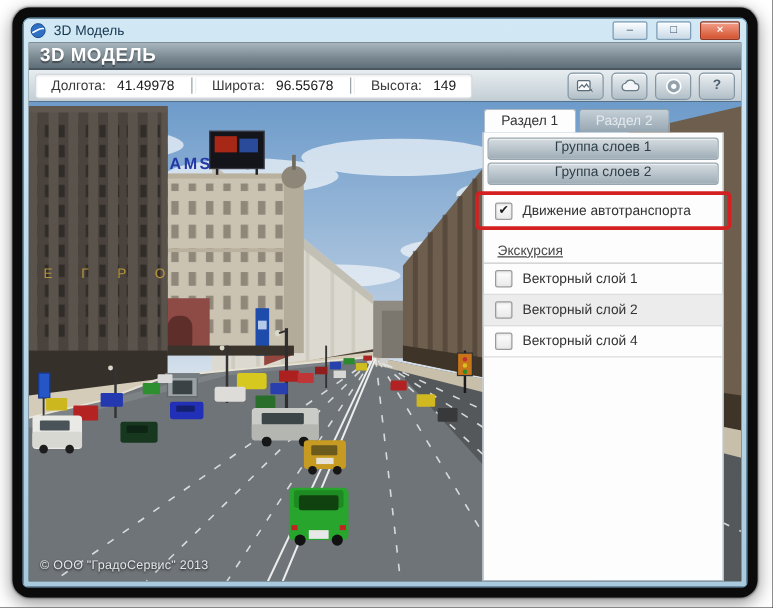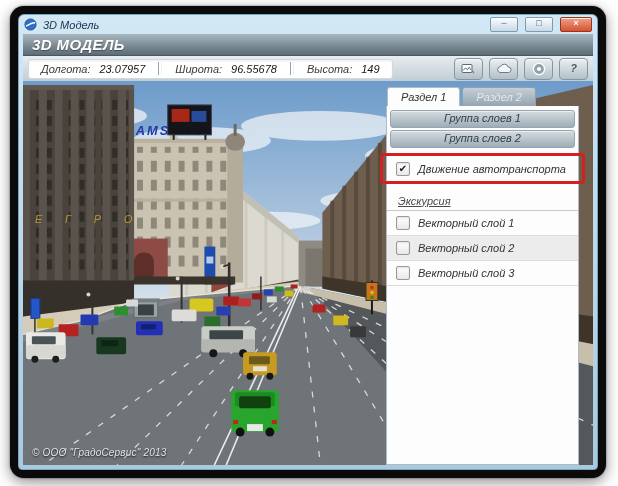--- a/index.html
+++ b/index.html
@@ -11,21 +11,21 @@
   
   .shot-frame{
     position:absolute;left:10px;top:6px;width:596px;height:472px;
     background:#0b0b0b;border-radius:14px;
     box-shadow:0 4px 14px rgba(0,0,0,.45),0 0 2px rgba(0,0,0,.6);
   }
   
   .window{
     position:absolute;left:8px;top:8px;right:8px;bottom:8px;
     background:linear-gradient(#d2e8f5,#a9c9dd);
-    border:1px solid #7aa5c2;border-radius:6px 6px 4px 4px;font-style:italic;
+    border:1px solid #7aa5c2;border-radius:6px 6px 4px 4px;
   }
   .titlebar{height:19px;display:flex;align-items:center;padding:0 5px;gap:4px;}
   .win-icon{width:13px;height:13px;display:block;}
   .title-text{font-size:11px;color:#16364e;flex:1;padding-left:2px;}
   .win-btn{
     width:26px;height:13px;border-radius:2px;border:1px solid #7d9cb4;
     background:linear-gradient(#fbfdfe,#c8d9e6);
     font-size:9px;line-height:11px;text-align:center;color:#35506a;margin-left:3px;
     box-shadow:inset 0 1px 0 rgba(255,255,255,.8);cursor:default;
   }
@@ -110,21 +110,21 @@
 
     <div class="app">
 
       <div class="app-header">
         <span>3D МОДЕЛЬ</span>
       </div>
 
       <div class="toolbar">
         <div class="coords">
           <span>Долгота:</span>
-          <span class="c-val">23.07957</span>
+          <span class="c-val">41.49978</span>
           <span class="c-sep"></span>
           <span>Широта:</span>
           <span class="c-val">96.55678</span>
           <span class="c-sep"></span>
           <span>Высота:</span>
           <span class="c-val">149</span>
         </div>
         <div class="tb-spacer"></div>
         <div class="tool-btn">
           <svg width="15" height="12" viewBox="0 0 15 12">
@@ -396,21 +396,21 @@
             <div class="vector-row">
               <span class="checkbox"></span>
               <span class="row-label">Векторный слой 1</span>
             </div>
             <div class="vector-row alt">
               <span class="checkbox"></span>
               <span class="row-label">Векторный слой 2</span>
             </div>
             <div class="vector-row">
               <span class="checkbox"></span>
-              <span class="row-label">Векторный слой 3</span>
+              <span class="row-label">Векторный слой 4</span>
             </div>
           </div>
         </div>
 
       </div>
     </div>
   </div>
 </div>
 
 </body></html>

